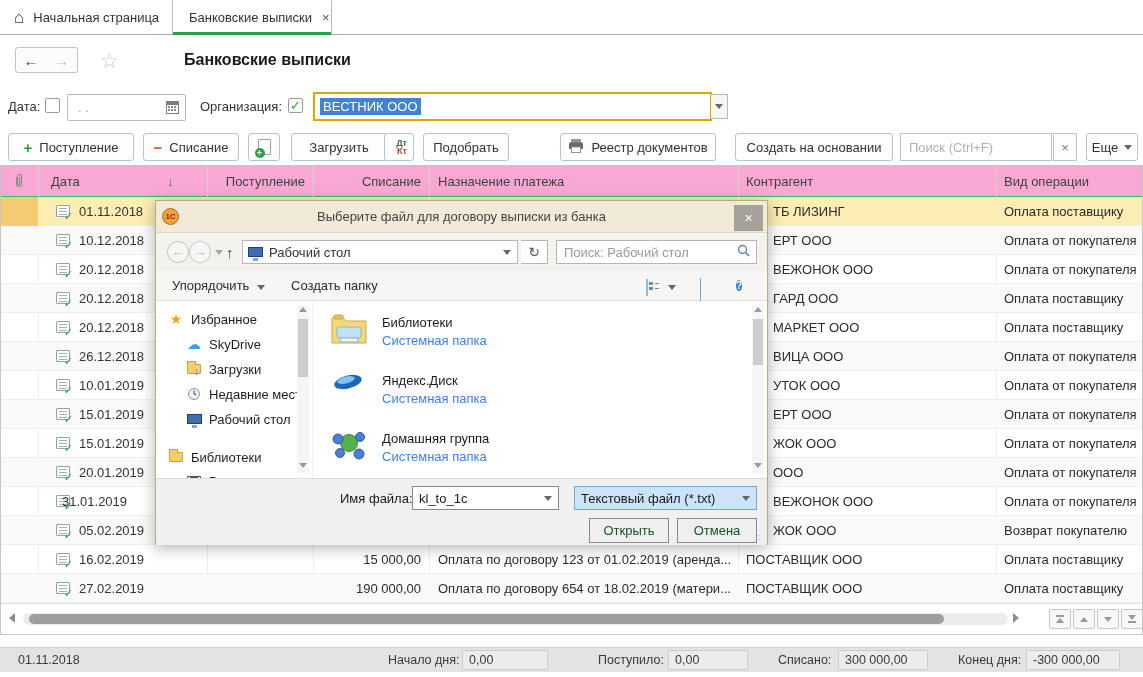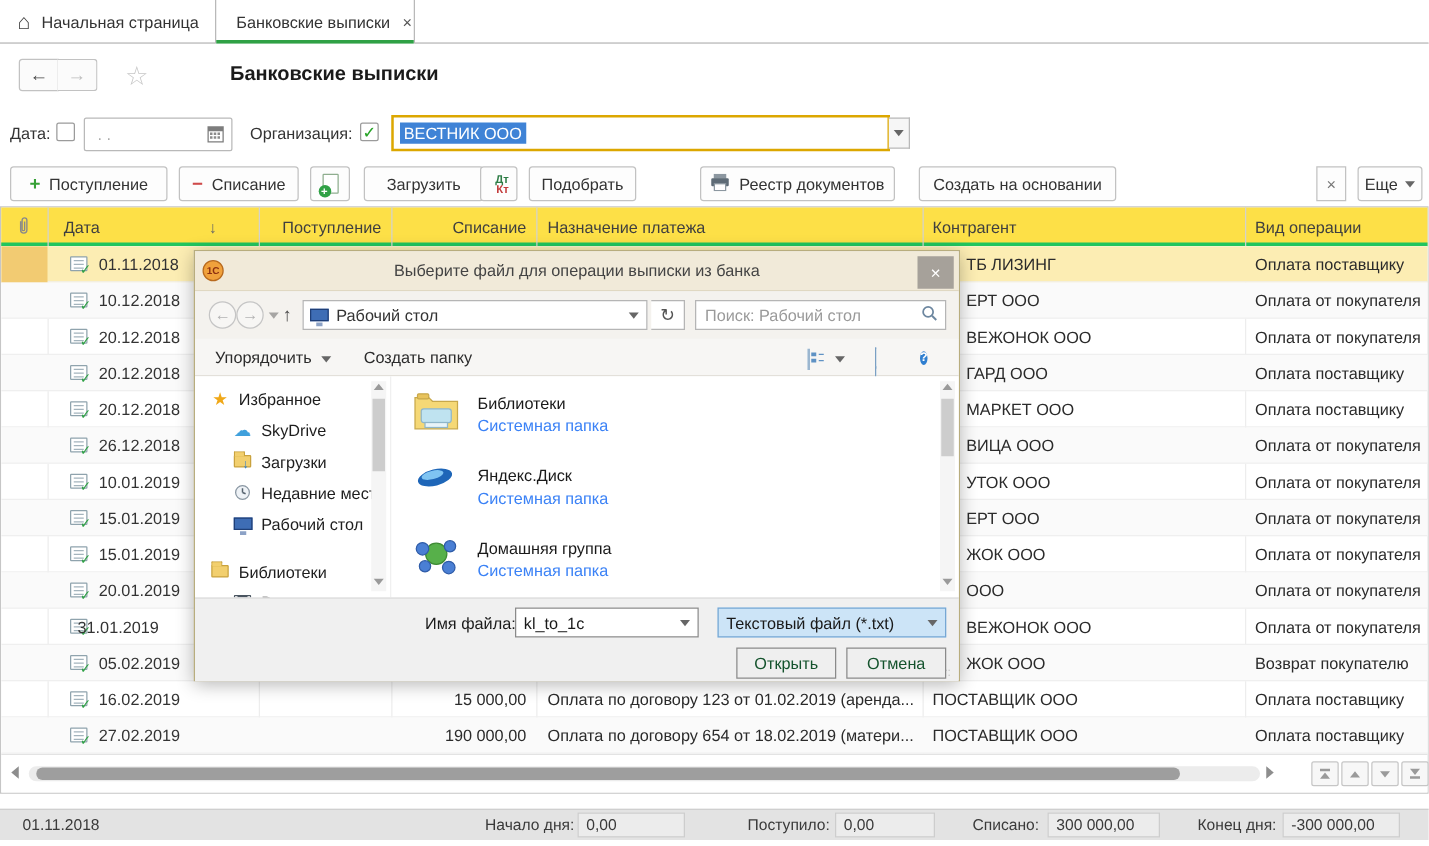--- a/index.html
+++ b/index.html
@@ -44,21 +44,21 @@
   .docplus{position:relative;width:13px;height:16px;border:1px solid #8fae8f;background:#fff;border-radius:1px}
   .docplus b{position:absolute;left:-4px;bottom:-4px;width:10px;height:10px;border-radius:50%;background:#2fa145;color:#fff;font-size:9px;line-height:10px;text-align:center;font-weight:bold}
   .dtkt{font-size:9px;font-weight:bold;line-height:8px;text-align:right}
   .dtkt .dt{color:#2e7d46;display:block}
   .dtkt .kt{color:#c33c3c;display:block;margin-left:6px}
   .tri{width:0;height:0;display:inline-block}
   .tri-dn{border-left:4px solid transparent;border-right:4px solid transparent;border-top:5px solid #666}
 
   
   .tablebox{position:absolute;left:0;top:165px;width:1143px;height:470px;border:1px solid #c6c6c6;background:#fff}
-  .thead{position:absolute;left:0;top:0;width:100%;height:31px;background:#fde047;border-bottom:3px solid #22c55e;color:#3f3f3f}
+  .thead{position:absolute;left:0;top:0;width:100%;height:31px;background:#f9a8d4;border-bottom:1px solid #22c55e;color:#3f3f3f}
   .thead span{position:absolute;top:8px}
   .hline{position:absolute;top:0;width:1px;height:31px;background:#d4d2cc}
   .tbody{position:absolute;left:0;top:31px;width:100%;height:406px;overflow:hidden;background:#fff}
   .gline{position:absolute;top:0;width:1px;height:406px;background:#ededed}
   .row{position:absolute;left:0;width:1143px;height:29px;border-bottom:1px solid #efefef}
   .row.alt{background:#fafafa}
   .row.sel{background:#fcedb3}
   .attachsel{position:absolute;left:0;top:0;width:37px;height:29px;background:#f2cb72}
   .row span{position:absolute;top:7px;white-space:nowrap}
   .docic{position:absolute;left:55px;top:8px;width:14px;height:12px;border:1px solid #8fa3ad;background:#fff;border-radius:1px}
@@ -204,20 +204,21 @@
     <span style="margin-right:7px"><svg width="16" height="14" viewBox="0 0 16 14">
           <rect x="3" y="0" width="10" height="4" fill="#8c97a0"></rect>
           <rect x="1" y="3.5" width="14" height="6.5" rx="1" fill="#5e6b76"></rect>
           <rect x="3.5" y="8" width="9" height="5.5" fill="#fff" stroke="#8c97a0"></rect>
         </svg></span>
     <span>Реестр документов</span>
   </div>
   <div class="tbtn" style="left:735px;width:158px">
       <span>Создать на основании</span>
     </div>
+  <div class="srch">Поиск (Ctrl+F)</div>
   <div class="srchx">×</div>
   <div class="tbtn" style="left:1086px;width:52px">
       <span style="margin-right:6px">Еще</span>
       <span class="tri tri-dn"></span>
     </div>
 
   <div class="tablebox">
     <div class="thead">
       <span style="left:12px;top:7px"><svg width="12" height="16" viewBox="0 0 12 16">
             <path d="M3.5 4 v7 a2.5 2.5 0 0 0 5 0 V3.2 a1.9 1.9 0 0 0 -3.8 0 v7.3 a1 1 0 0 0 2 0 V4.2" fill="none" stroke="#8a8a8a" stroke-width="1.1"></path>
@@ -406,21 +407,21 @@
     <div class="stbox" style="left:668px;width:80px">0,00</div>
     <span style="left:778px">Списано:</span>
     <div class="stbox" style="left:838px;width:90px">300 000,00</div>
     <span style="left:958px">Конец дня:</span>
     <div class="stbox" style="left:1026px;width:94px">-300 000,00</div>
   </div>
 
   <div class="dialog">
     <div class="dtitle">
       <span class="onec">1С</span>
-      <span>Выберите файл для операции выписки из банка</span>
+      <span>Выберите файл для договору выписки из банка</span>
       <div class="dclose">×</div>
     </div>
     <div class="addrrow">
       <div class="navcirc" style="left:11px">←</div>
       <div class="navcirc" style="left:33px">→</div>
       <span class="tri tri-dn" style="position:absolute;left:59px;top:17px;opacity:.55"></span>
       <div class="upar">↑</div>
       <div class="addrbox">
         <span class="monic"></span>
         <span>Рабочий стол</span>

